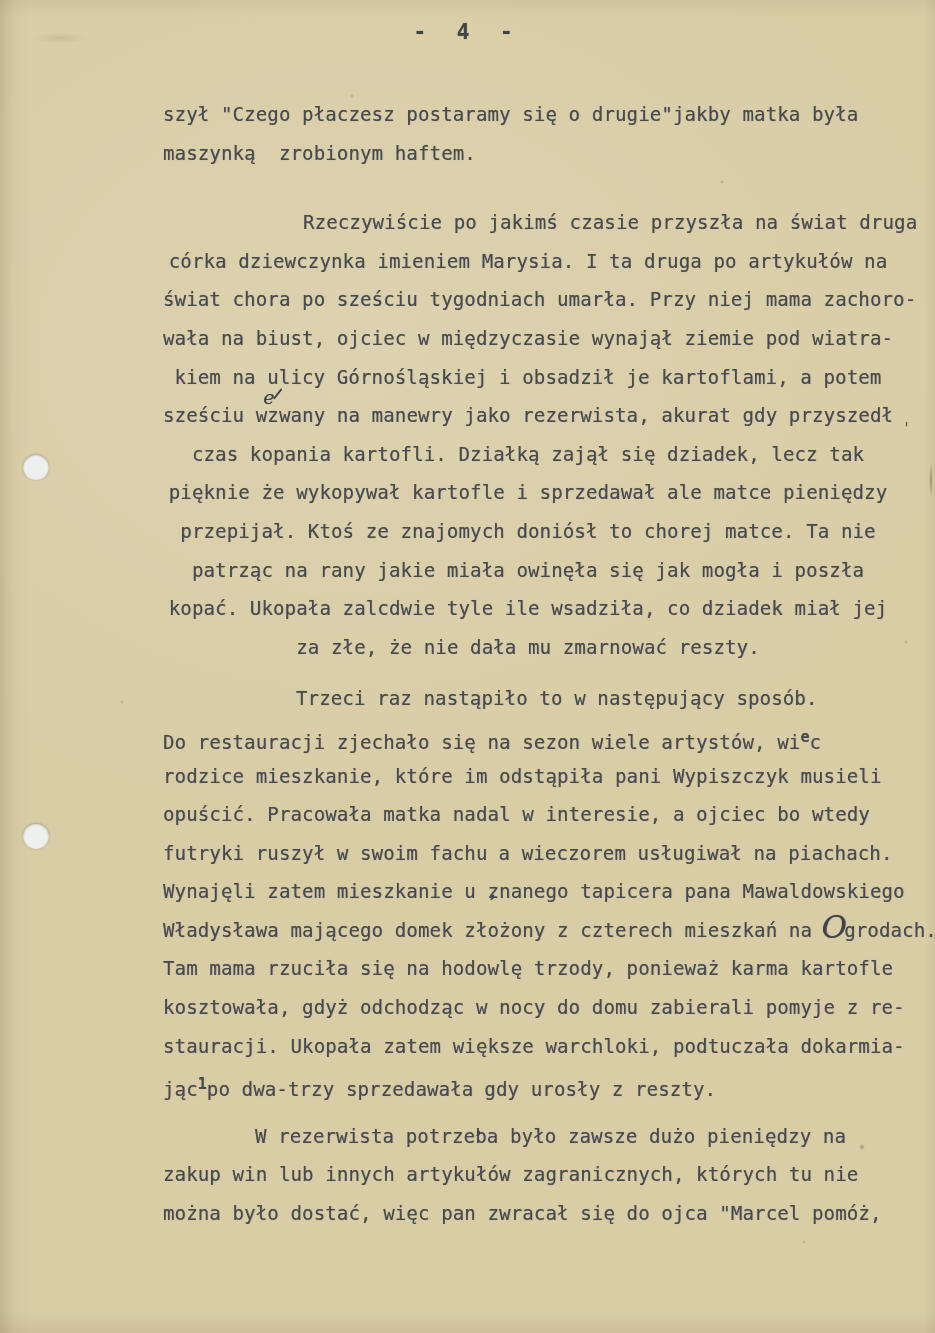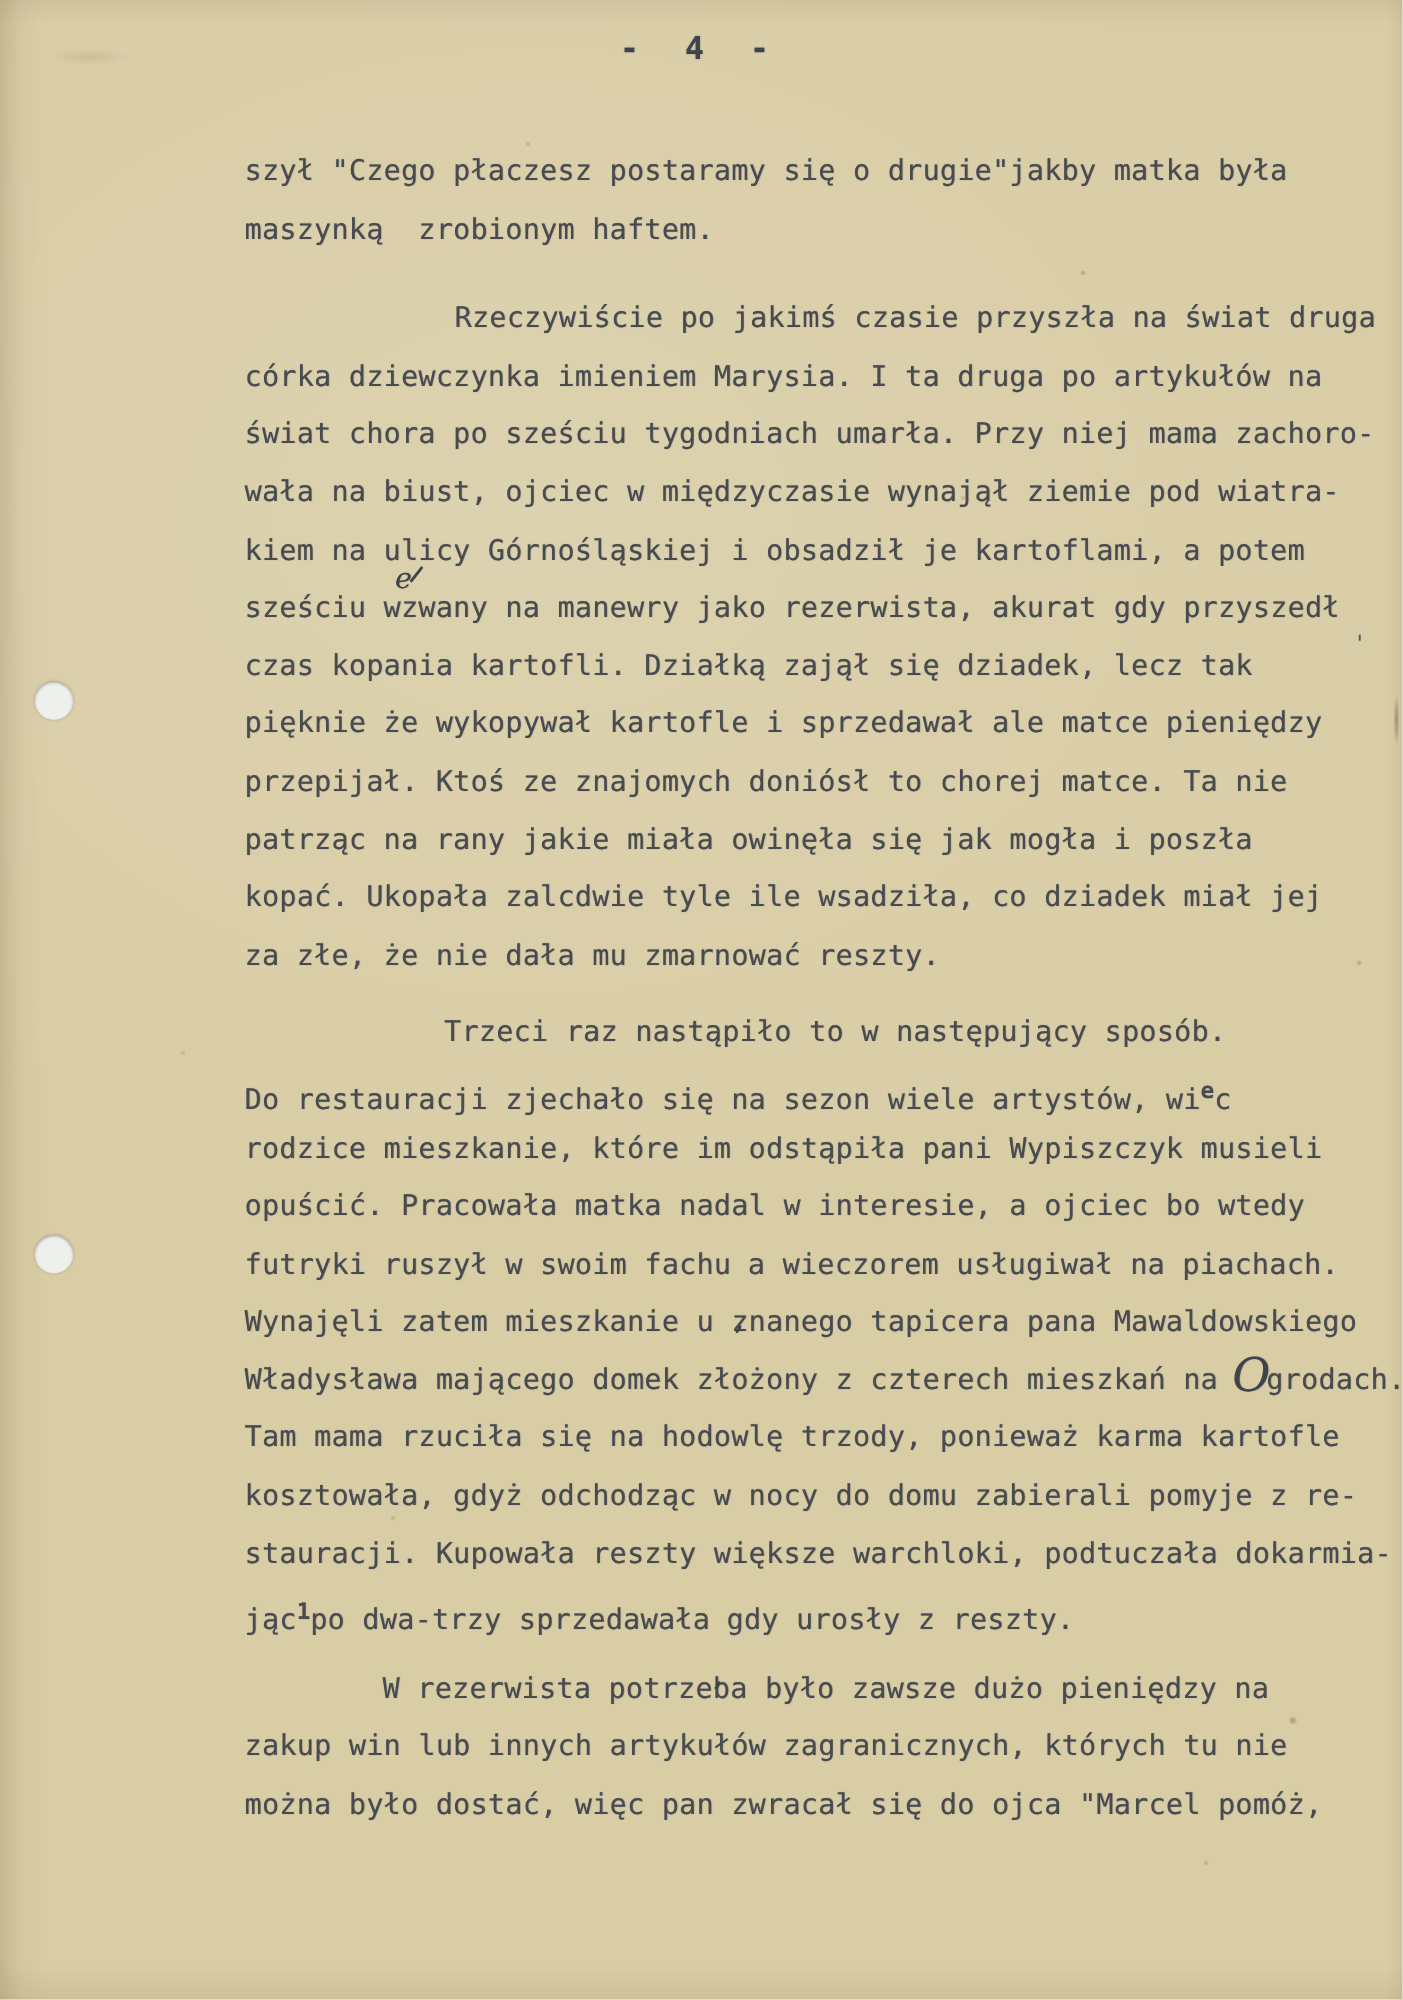--- a/index.html
+++ b/index.html
@@ -37,21 +37,21 @@
     position:absolute;top:20px;left:0;right:0;text-align:center;
     font-size:21px;font-weight:bold;letter-spacing:9px;color:#3f444a;
     text-shadow:0 0 1px rgba(63,68,74,0.6);
   }
   .text-block{
     position:absolute;left:163px;top:95px;width:730px;
     font-size:19px;line-height:38.6px;letter-spacing:0.15px;
     text-shadow:0.3px 0.3px 0.7px rgba(66,70,76,0.55);
   }
   .para{margin:0;}
-  .para.p2{margin-top:21px;text-indent:140px;}
+  .para.p2{margin-top:31px;text-indent:140px;text-align:center;}
   .para.p3{margin-top:13px;text-indent:133px;}
   .para.p4{margin-top:13px;text-indent:92px;}
   .para.p2 .line:not(:first-child),
   .para.p3 .line:not(:first-child),
   .para.p4 .line:not(:first-child){text-indent:0;}
   .line{white-space:pre;height:38.6px;}
   
   .ins-anchor{position:relative;display:inline-block;width:0;}
   .ins-e{
     position:absolute;left:-4px;top:-34px;
@@ -128,21 +128,21 @@
     <div class="para p3">
       <div class="line">Trzeci raz nastąpiło to w następujący sposób.</div>
       <div class="line"><span>Do restauracji zjechało się na sezon wiele artystów, wi</span><span class="sup">e</span><span>c</span></div>
       <div class="line">rodzice mieszkanie, które im odstąpiła pani Wypiszczyk musieli</div>
       <div class="line">opuścić. Pracowała matka nadal w interesie, a ojciec bo wtedy</div>
       <div class="line"><span>futryki ruszył w swoim fachu</span><span class="low-comma-anchor"><span class="low-comma">,</span></span><span>a wieczorem usługiwał na piachach.</span></div>
       <div class="line">Wynajęli zatem mieszkanie u znanego tapicera pana Mawaldowskiego</div>
       <div class="line"><span>Władysława mającego domek złożony z czterech mieszkań na </span><span class="big-o">O</span><span>grodach.</span></div>
       <div class="line">Tam mama rzuciła się na hodowlę trzody, ponieważ karma kartofle</div>
       <div class="line">kosztowała, gdyż odchodząc w nocy do domu zabierali pomyje z re-</div>
-      <div class="line">stauracji. Kupowała reszty większe warchloki, podtuczała dokarmia-</div>
+      <div class="line">stauracji. Ukopała zatem większe warchloki, podtuczała dokarmia-</div>
       <div class="line"><span>jąc</span><span class="sup">1</span><span>po dwa-trzy sprzedawała</span><span class="low-comma-anchor"><span class="low-comma">,</span></span><span>gdy urosły z reszty.</span></div>
     </div>
 
     <div class="para p4">
       <div class="line">W rezerwista potrzeba było zawsze dużo pieniędzy na</div>
       <div class="line">zakup win lub innych artykułów zagranicznych, których tu nie</div>
       <div class="line">można było dostać, więc pan zwracał się do ojca "Marcel pomóż,</div>
     </div>
 
   </div>

